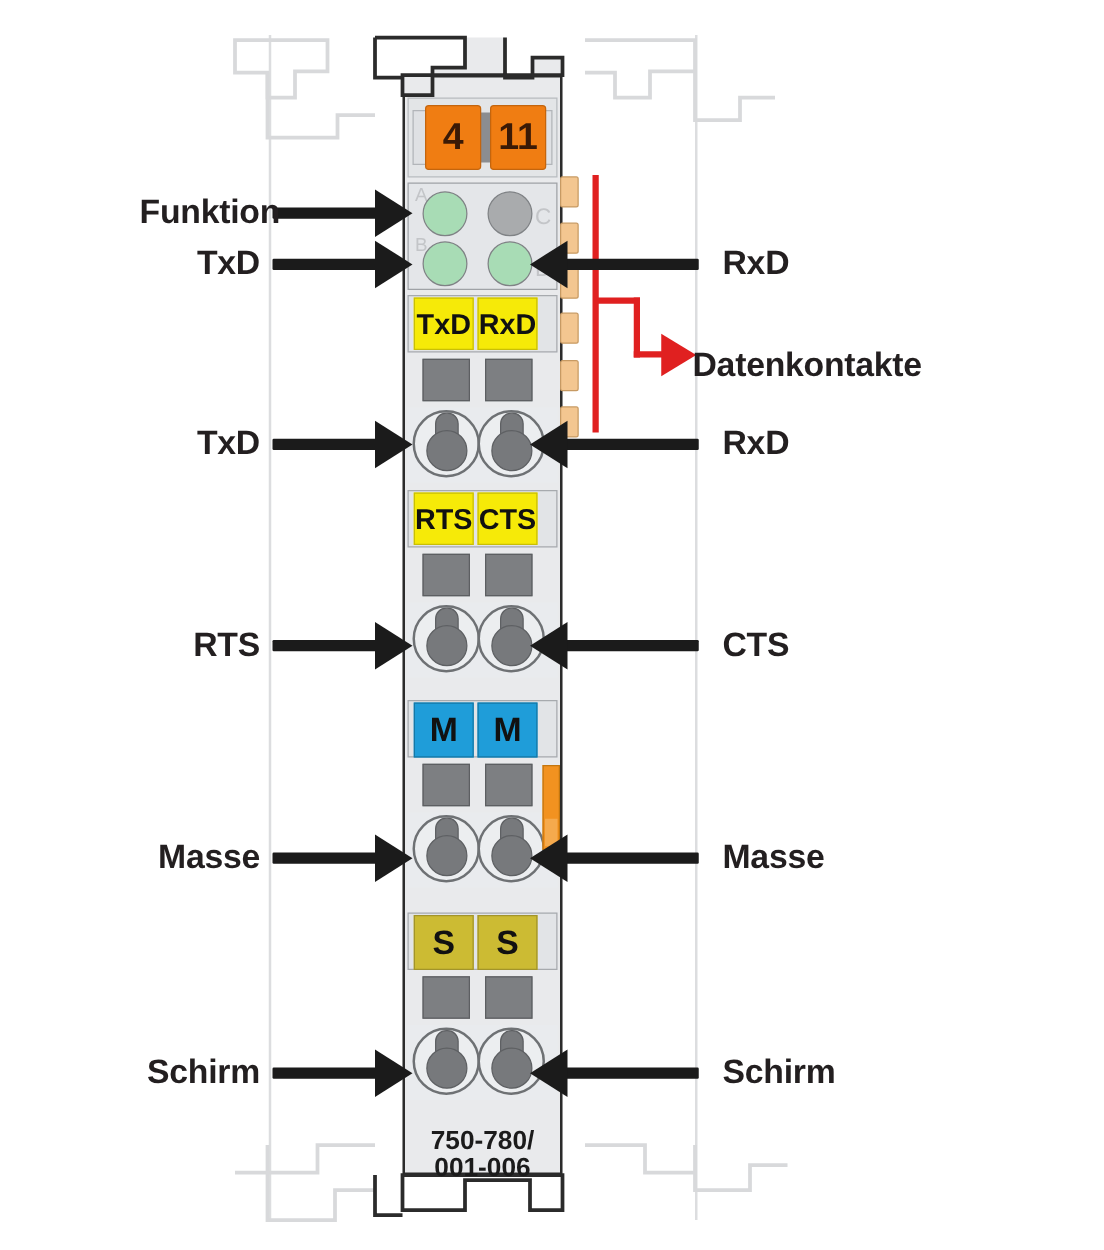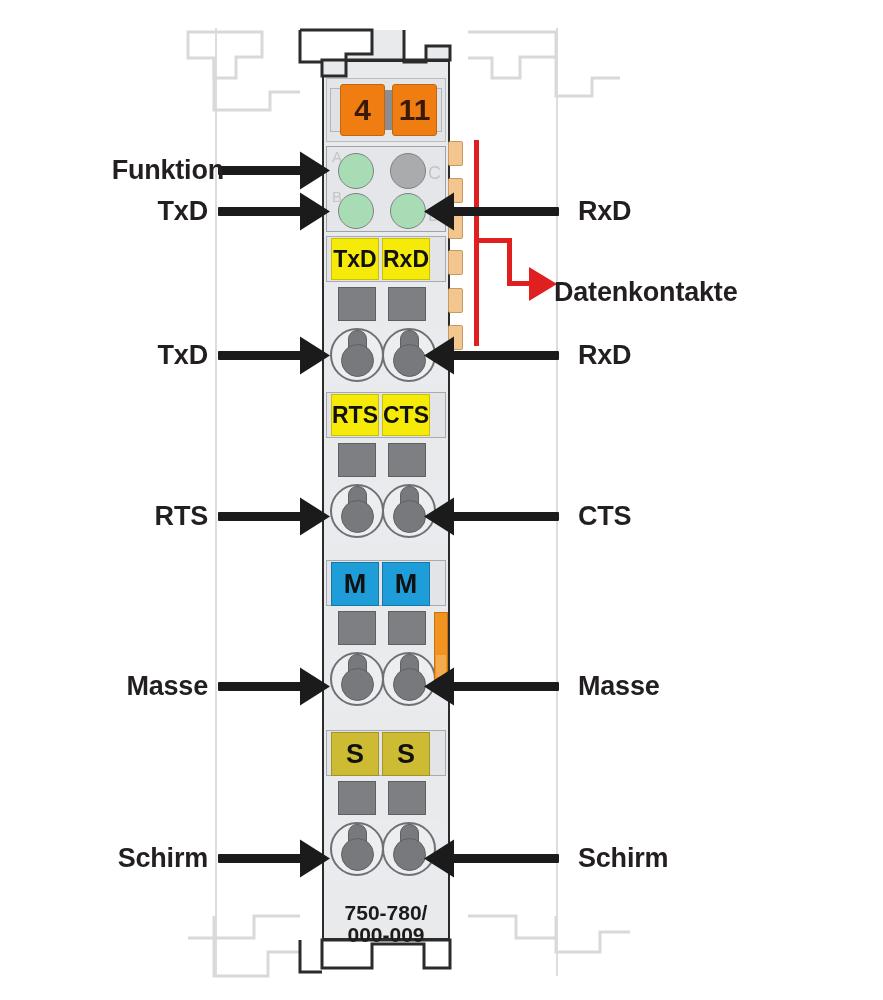--- a/index.html
+++ b/index.html
@@ -190,21 +190,21 @@
   <div class="portArea" style="left:326px;top:820px;width:120px;height:60px;"></div>
   <div class="portOuter" style="left:330px;top:822px;width:54px;height:54px;"></div>
   <div class="portOuter" style="left:382px;top:822px;width:54px;height:54px;"></div>
   <div class="portHole" style="left:348px;top:824px;width:19px;height:26px;border-radius:9px 9px 0 0;"></div>
   <div class="portHole round" style="left:341px;top:838px;width:33px;height:33px;"></div>
   <div class="portHole" style="left:400px;top:824px;width:19px;height:26px;border-radius:9px 9px 0 0;"></div>
   <div class="portHole round" style="left:393px;top:838px;width:33px;height:33px;"></div>
 
   <div class="partNum" style="left:334px;top:902px;width:104px;">
     <div>750-780/</div>
-    <div>000-009</div>
+    <div>001-006</div>
   </div>
 
   <div class="dataContact" style="left:448px;top:141px;width:15px;height:25px;"></div>
   <div class="dataContact" style="left:448px;top:178px;width:15px;height:25px;"></div>
   <div class="dataContact" style="left:448px;top:214px;width:15px;height:25px;"></div>
   <div class="dataContact" style="left:448px;top:250px;width:15px;height:25px;"></div>
   <div class="dataContact" style="left:448px;top:288px;width:15px;height:25px;"></div>
   <div class="dataContact" style="left:448px;top:325px;width:15px;height:25px;"></div>
 
   <div class="powerJumper" style="left:434px;top:612px;width:14px;height:68px;"></div>

